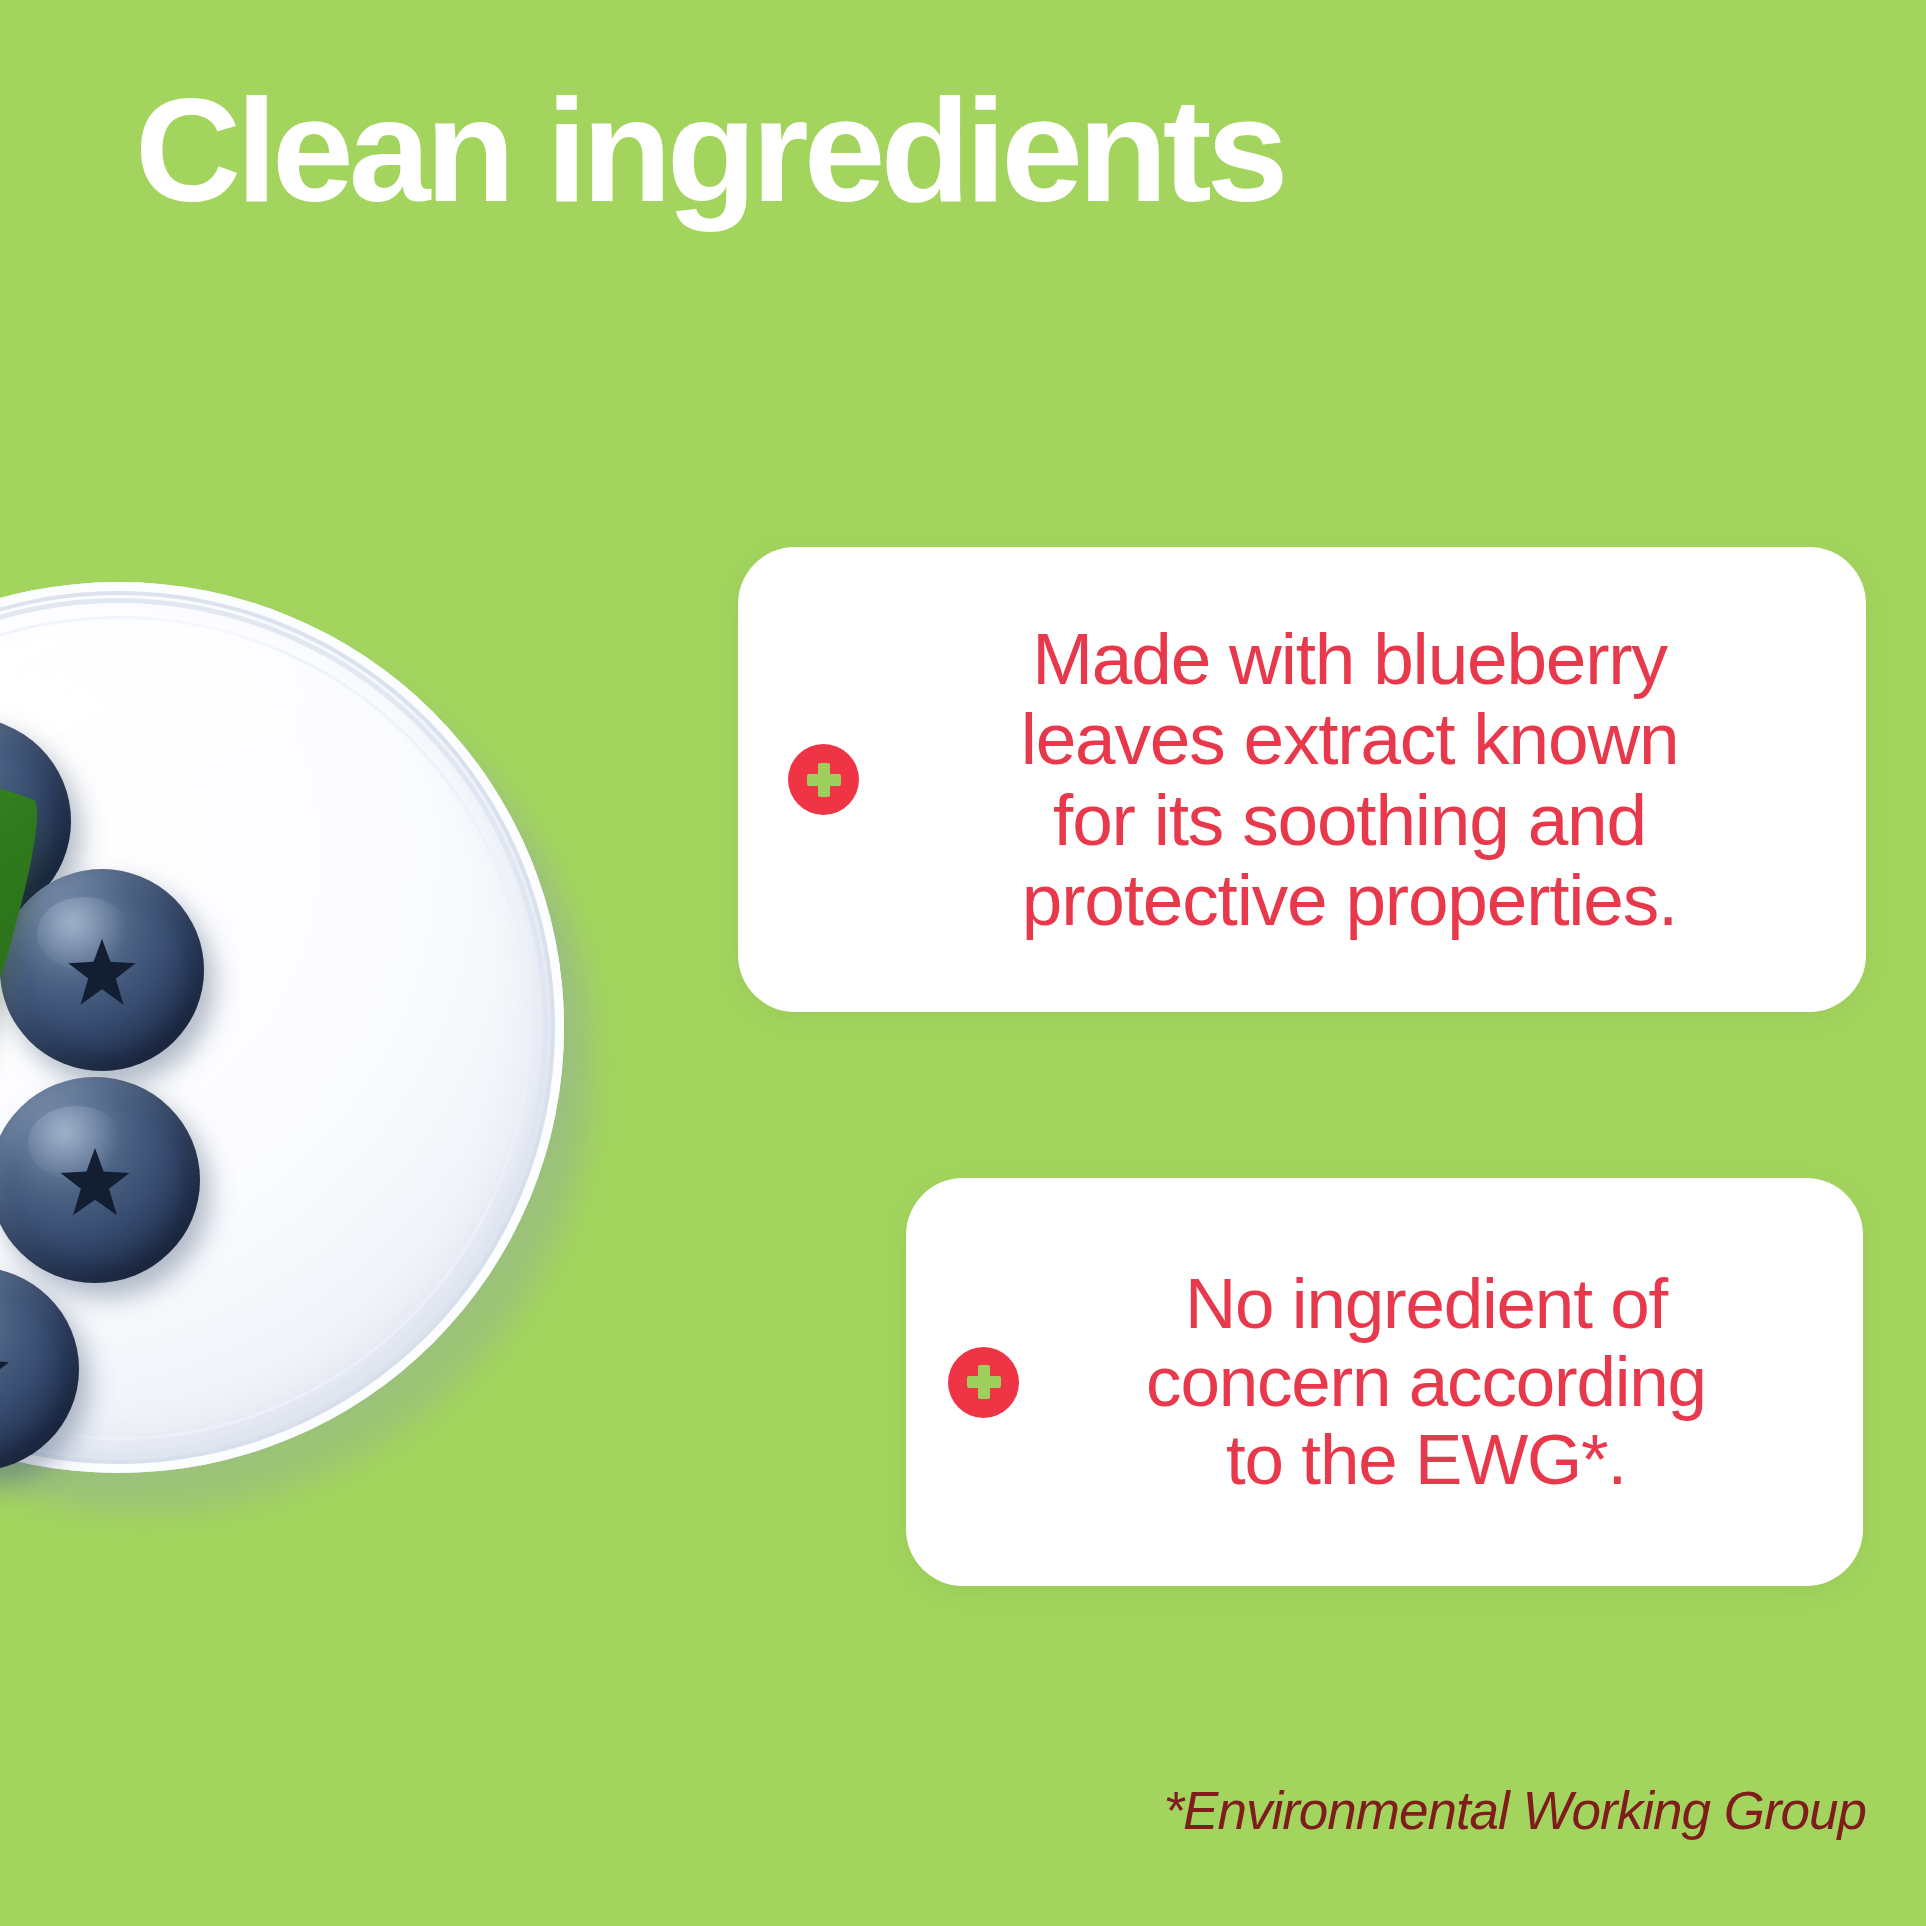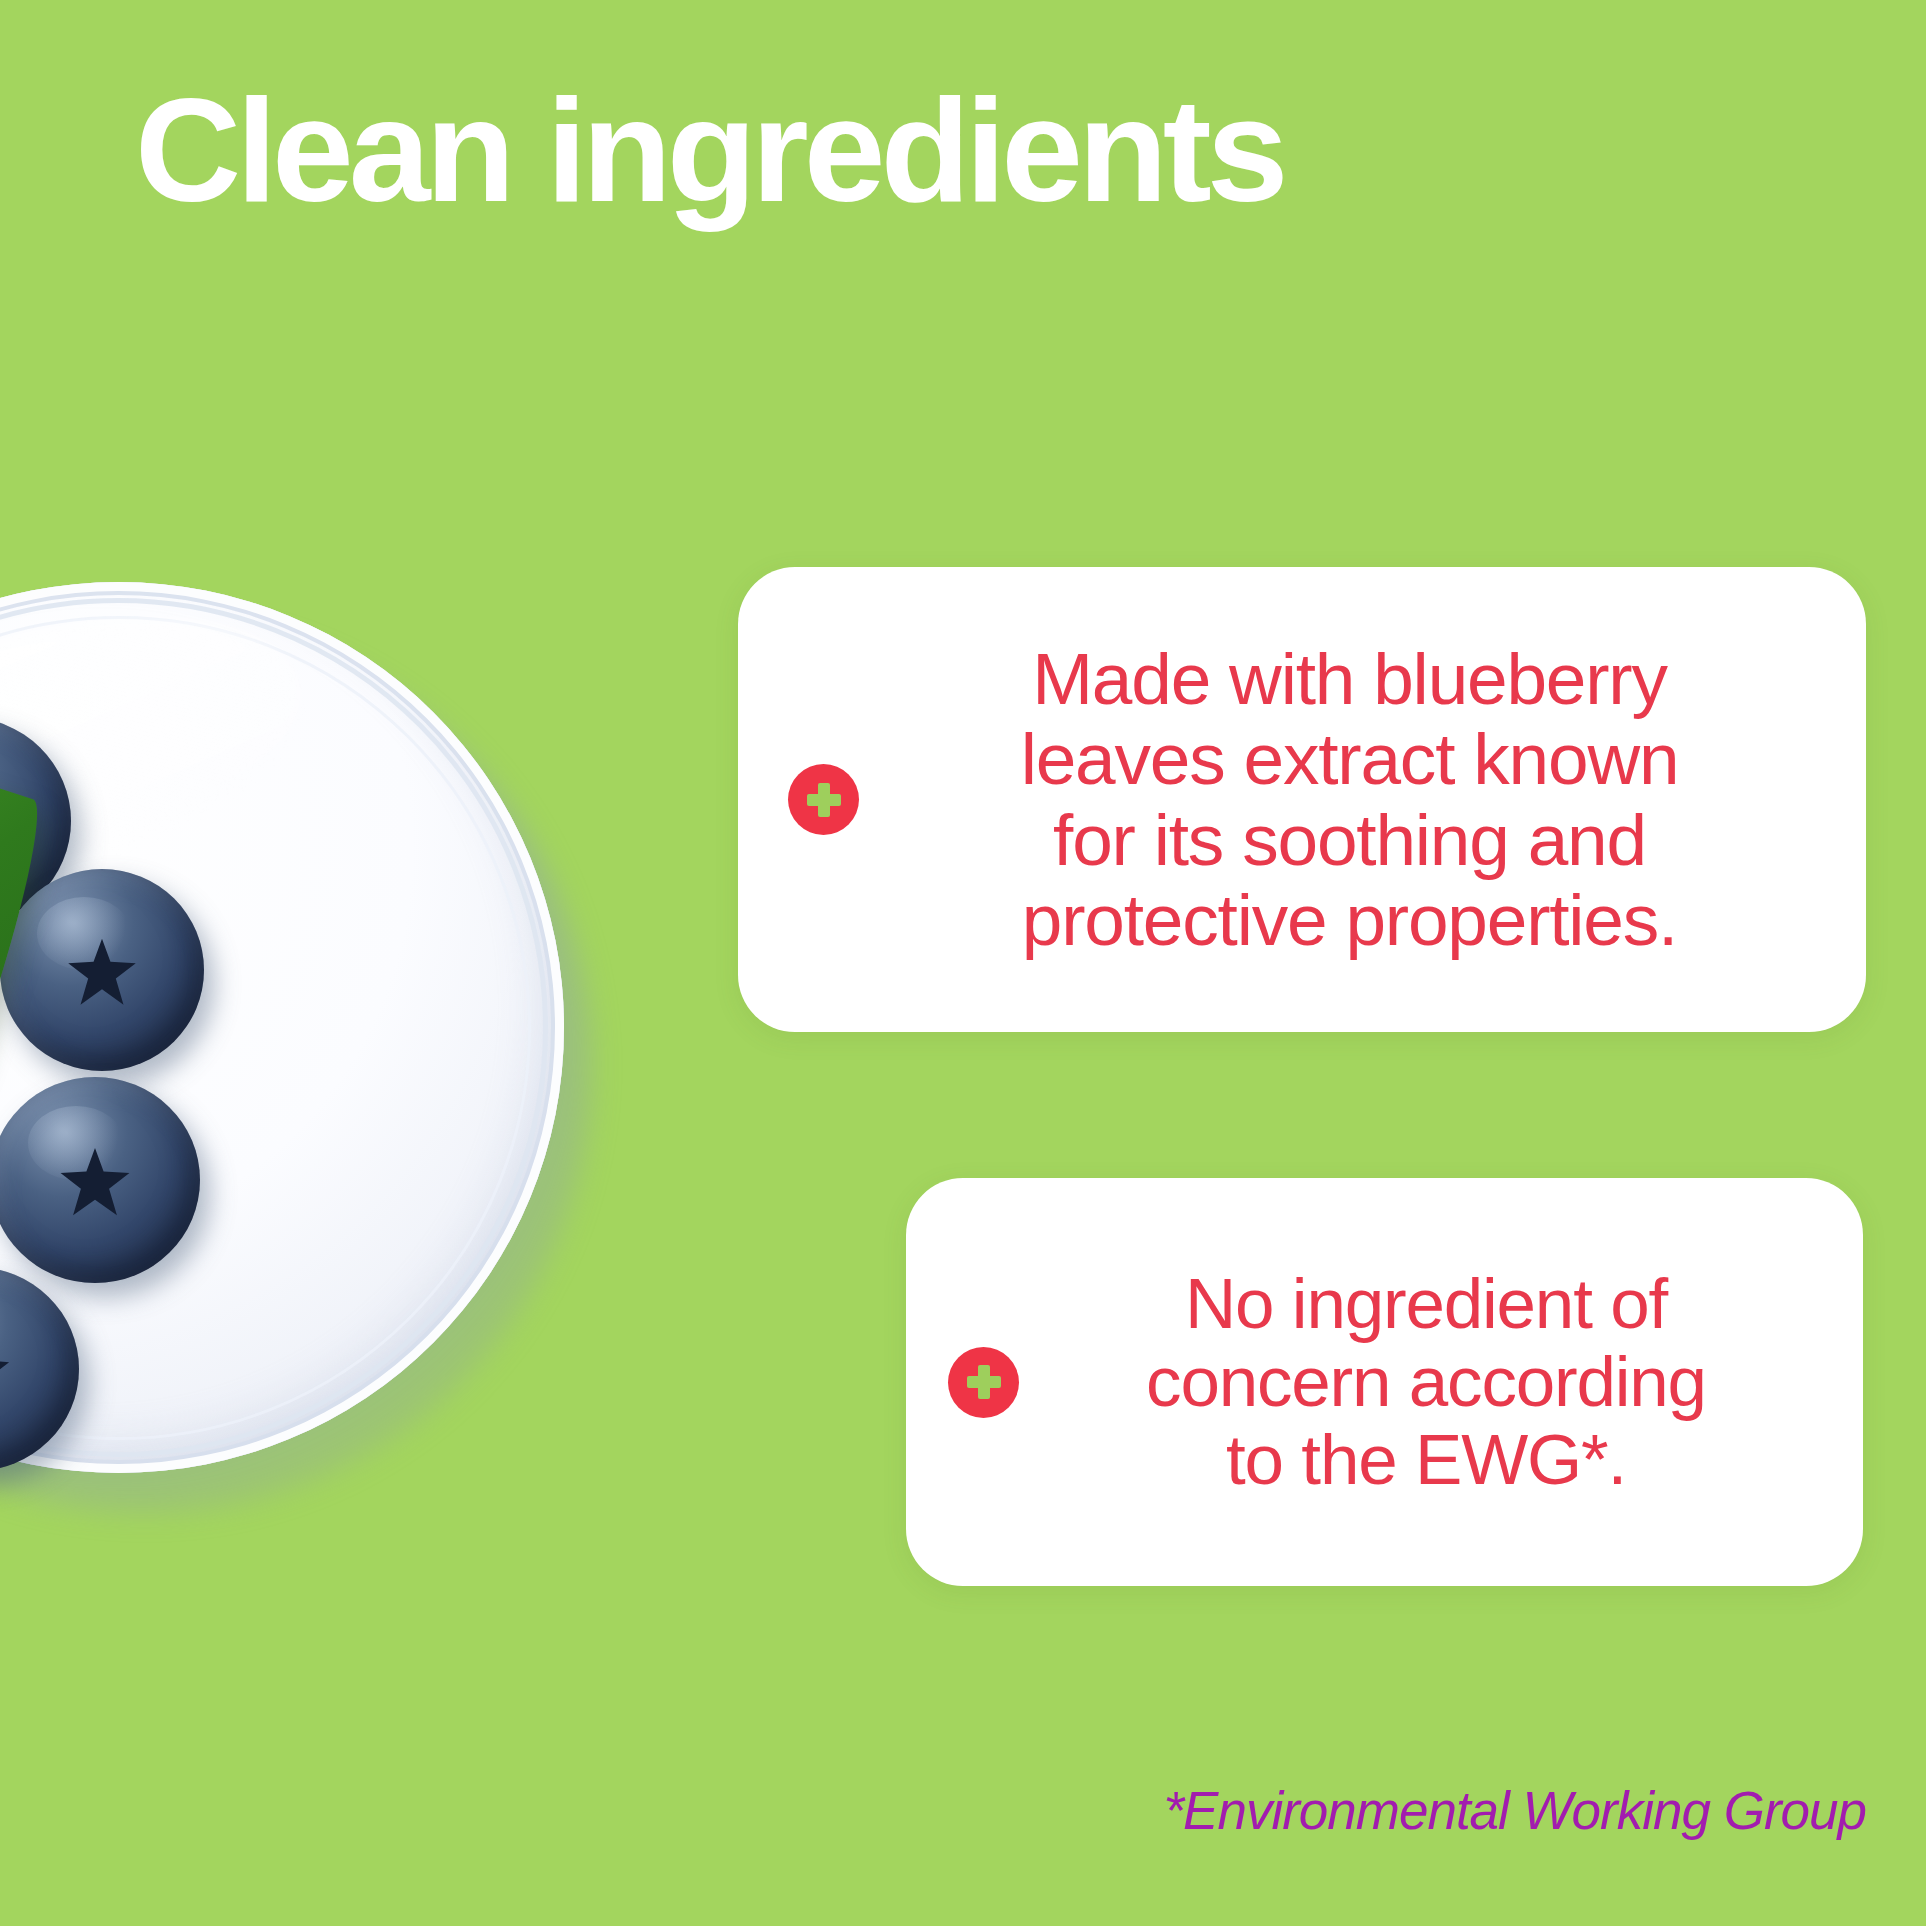--- a/index.html
+++ b/index.html
@@ -131,21 +131,21 @@
 
   
   .card {
     position:absolute;
     background:#ffffff;
     border-radius:57px;
     display:flex;
     align-items:center;
     box-shadow:0 6px 26px rgba(80,110,40,0.10);
   }
-  #card-1 { left:738px; top:547px;  width:1128px; height:465px;margin-top:20px; }
+  #card-1 { left:738px; top:547px;  width:1128px; height:465px; }
   #card-2 { left:906px; top:1178px; width:957px;  height:408px; }
 
   .badge {
     flex:0 0 auto;
     width:71px; height:71px;
     border-radius:50%;
     background:#ef3446;
     display:flex;
     align-items:center;
     justify-content:center;
@@ -178,21 +178,21 @@
   }
   #card-2 .card-text {
     font-size:71px;
     padding:0 40px 0 10px;
   }
 
   
   #footnote {
     position:absolute;
     right:61px; top:1780px;
-    color:#a21caf;
+    color:#7f1d1d;
     font-size:53px;
     font-style:italic;
     letter-spacing:-1px;
     white-space:nowrap;
   }
 </style>
 </head>
 <body>
 
 <div id="stage">

